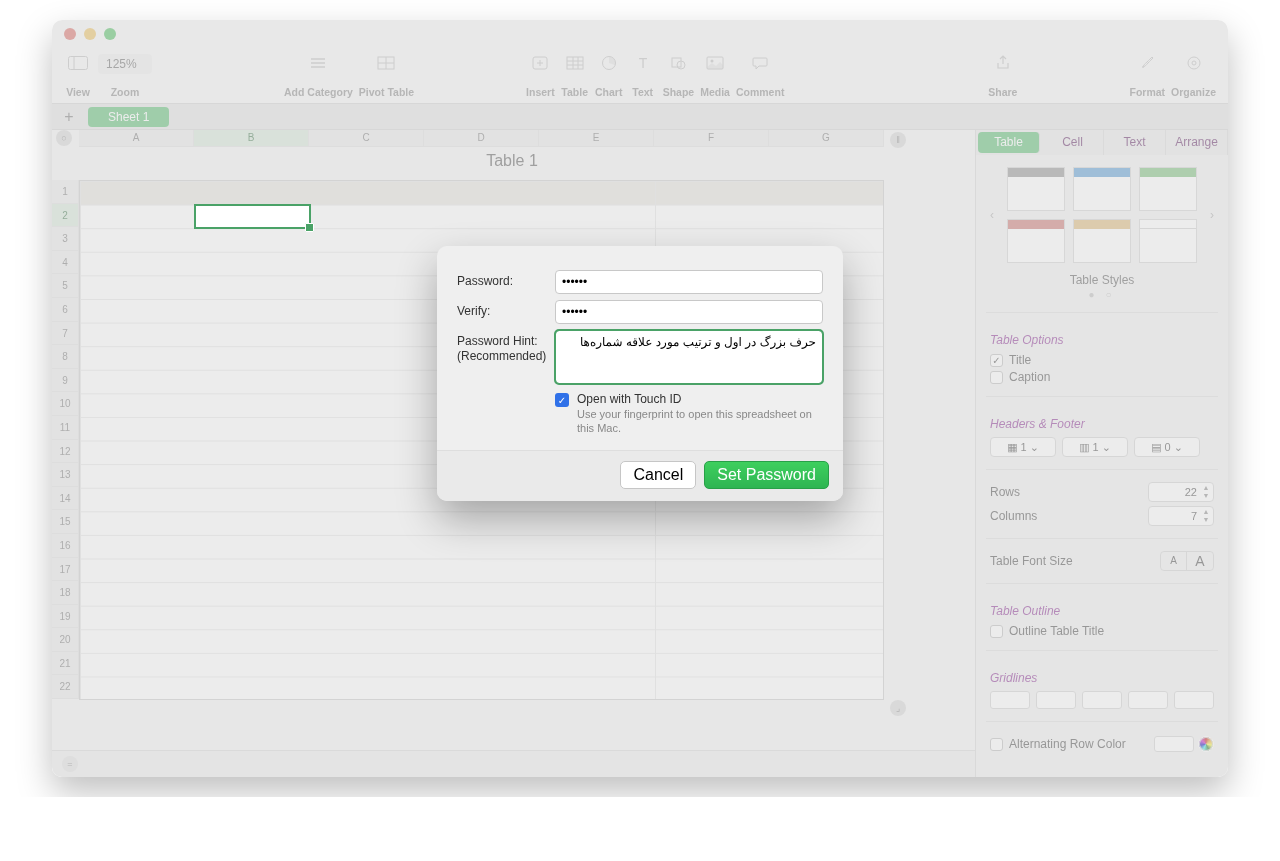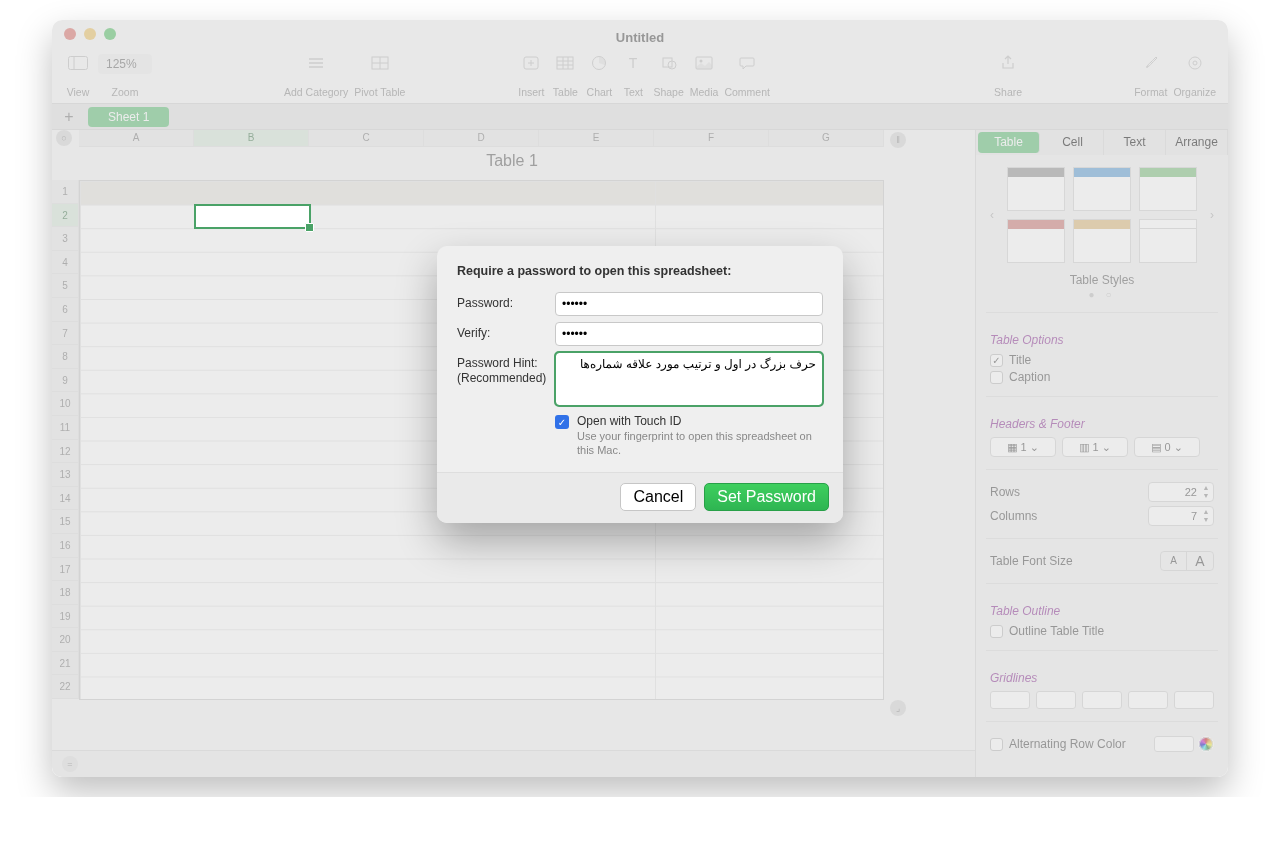--- a/index.html
+++ b/index.html
@@ -8,21 +8,21 @@
 .titlebar { height:20px; display:flex; align-items:center; padding: 8px 12px 0; }
 .traffic { display:flex; gap:8px; }
 .traffic span { width:12px; height:12px; border-radius:50%; display:inline-block; }
 .tl-close { background:#ff5f57; }
 .tl-min { background:#ffbd2e; }
 .tl-max { background:#28c940; }
 .title { position:absolute; left:0; right:0; text-align:center; font-size:13px; color:#444; font-weight:600; top:10px; }
 .toolbar { height:55px; display:flex; align-items:flex-end; padding:0 12px 5px; gap:6px; color:#888; font-size:11px; margin-top:8px; }
 .tb-group { display:flex; flex-direction:column; align-items:center; gap:12px; }
 .tb-icon { width:28px; height:22px; display:flex; justify-content:center; align-items:center; opacity:.45; }
-.tb-label { font-size:10.5px; }
+.tb-label { font-size:10.5px;font-weight:bold; }
 .spacer { flex:1; }
 .toolbar select { -webkit-appearance:none; appearance:none; background:#eee; border:none; font-size:12px; padding:3px 15px 3px 8px; border-radius:4px; color:#666; }
 
 .sheetbar { height:27px; background:#e3e3e3; border-top:1px solid #d0d0d0; border-bottom:1px solid #d0d0d0; display:flex; align-items:center; padding:0 8px; }
 .add-sheet { width:18px; text-align:center; color:#777; font-size:16px; line-height:1; }
 .sheet-tab { background:#34c759; color:#fff; font-size:12px; padding:3px 20px; border-radius:4px; margin-left:10px; }
 
 .content { flex:1; display:flex; min-height:0; }
 .sheet-area { flex:1; display:flex; flex-direction:column; background:#f4f4f4; position:relative; min-width:0; }
 .cols { display:flex; height:17px; margin-left:27px; }
@@ -34,21 +34,21 @@
 .table-title { position:absolute; left:27px; right:30px; top:22px; text-align:center; font-size:16px; color:#555; }
 .grid { position:absolute; left:27px; top:50px; width:805px; height:520px; background:#fff; border:.5px solid #c8c8c8; }
 .grid::after { content:""; position:absolute; inset:0; background-image: linear-gradient(#e4e4e4 1px, transparent 1px), linear-gradient(90deg, #e4e4e4 1px, transparent 1px); background-size:115px 23.6px; }
 .hdr-row { position:absolute; left:0; top:0; right:0; height:23.6px; background:#e5e2da; }
 .selcell { position:absolute; left:115px; top:23.6px; width:115px; height:23.6px; outline:2.5px solid #4aa267; outline-offset:-1px; background:#fff; z-index:2; }
 .selcell::after { content:""; position:absolute; right:-4px; bottom:-4px; width:7px; height:7px; background:#4aa267; border:1px solid #fff; border-radius:1px; }
 .circle-btn { width:16px; height:16px; border-radius:50%; background:#d5d5d5; display:flex; align-items:center; justify-content:center; font-size:9px; color:#888; }
 
 .inspector { width:253px; background:#f0f0f0; border-left:1px solid #d5d5d5; display:flex; flex-direction:column; font-size:12px; color:#444; }
 .insp-tabs { display:flex; height:25px; align-items:stretch; background:#e8e8e8; }
-.insp-tabs span { flex:1; text-align:center; line-height:25px; font-size:12px; color:#000000; border-right:1px solid #d7d7d7; }
+.insp-tabs span { flex:1; text-align:center; line-height:25px; font-size:12px; color:#701a75; border-right:1px solid #d7d7d7; }
 .insp-tabs span.active { background:#34c759; color:#fff; border-radius:4px; margin:2px; line-height:21px; }
 .insp-body { padding:12px 14px; overflow:auto; flex:1; }
 .styles { display:flex; flex-wrap:wrap; gap:8px; justify-content:center; }
 .style-thumb { width:58px; height:44px; background:#fff; border:1px solid #d0d0d0; position:relative; }
 .style-thumb .bar { position:absolute; left:0; right:0; top:0; height:9px; }
 .label-center { text-align:center; font-size:12px; color:#555; margin:10px 0 2px; }
 .dots { text-align:center; color:#bbb; letter-spacing:4px; font-size:10px; }
 .section-title { font-size:12px; color:#a21caf; margin:20px 0 6px;font-style:italic; }
 .opt { display:flex; align-items:center; gap:6px; font-size:12px; color:#444; margin:3px 0; }
 .checkbox { width:13px; height:13px; border:1px solid #b8b8b8; border-radius:3px; display:inline-flex; align-items:center; justify-content:center; font-size:10px; background:#fff; }
@@ -90,21 +90,20 @@
 <body>
 
 <div class="window">
 
   <div class="titlebar">
     <div class="traffic">
       <span class="tl-close"></span>
       <span class="tl-min"></span>
       <span class="tl-max"></span>
     </div>
-    <div class="title">Untitled</div>
   </div>
 
   <div class="toolbar">
     <div class="tb-group">
       <div class="tb-icon">
           <svg width="20" height="14" viewBox="0 0 20 14">
             <rect x=".5" y=".5" width="19" height="13" rx="2" fill="none" stroke="#777"></rect>
             <line x1="6" y1="0" x2="6" y2="14" stroke="#777"></line>
           </svg>
         </div>
@@ -408,21 +407,20 @@
     </div>
   </div>
 
   <div class="footer">
     <div class="circle-btn" style="background:#e0e0e0;">=</div>
   </div>
 
   <div class="dim"></div>
   <div class="dialog">
     <div class="dlg-body">
-      <div class="dlg-title">Require a password to open this spreadsheet:</div>
 
       <div class="field">
         <div class="field-label">Password:</div>
         <input type="password" value="••••••" style="">
       </div>
       <div class="field">
         <div class="field-label">Verify:</div>
         <input type="password" value="••••••" style="">
       </div>
       <div class="field">

